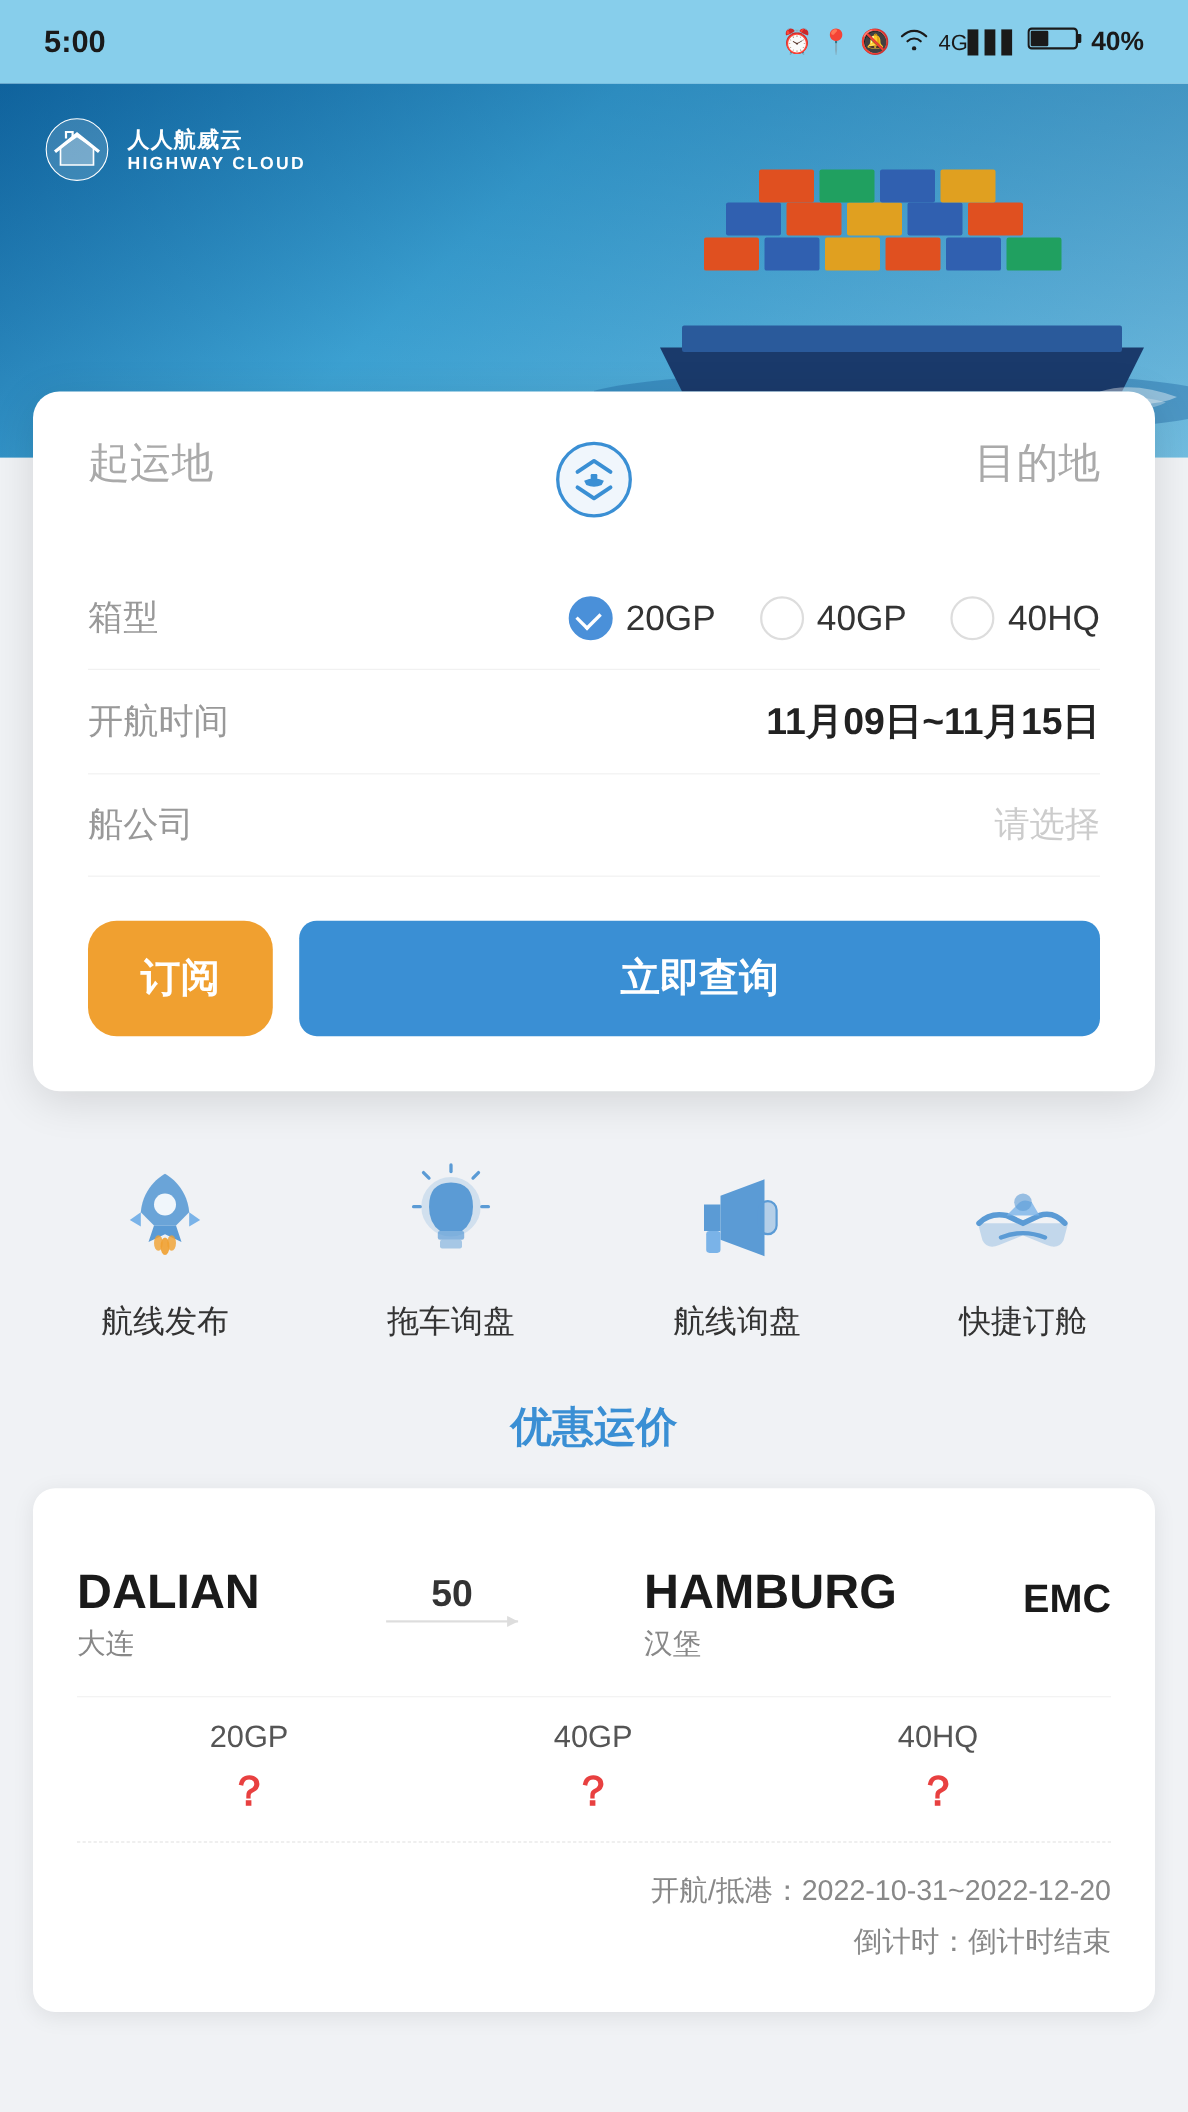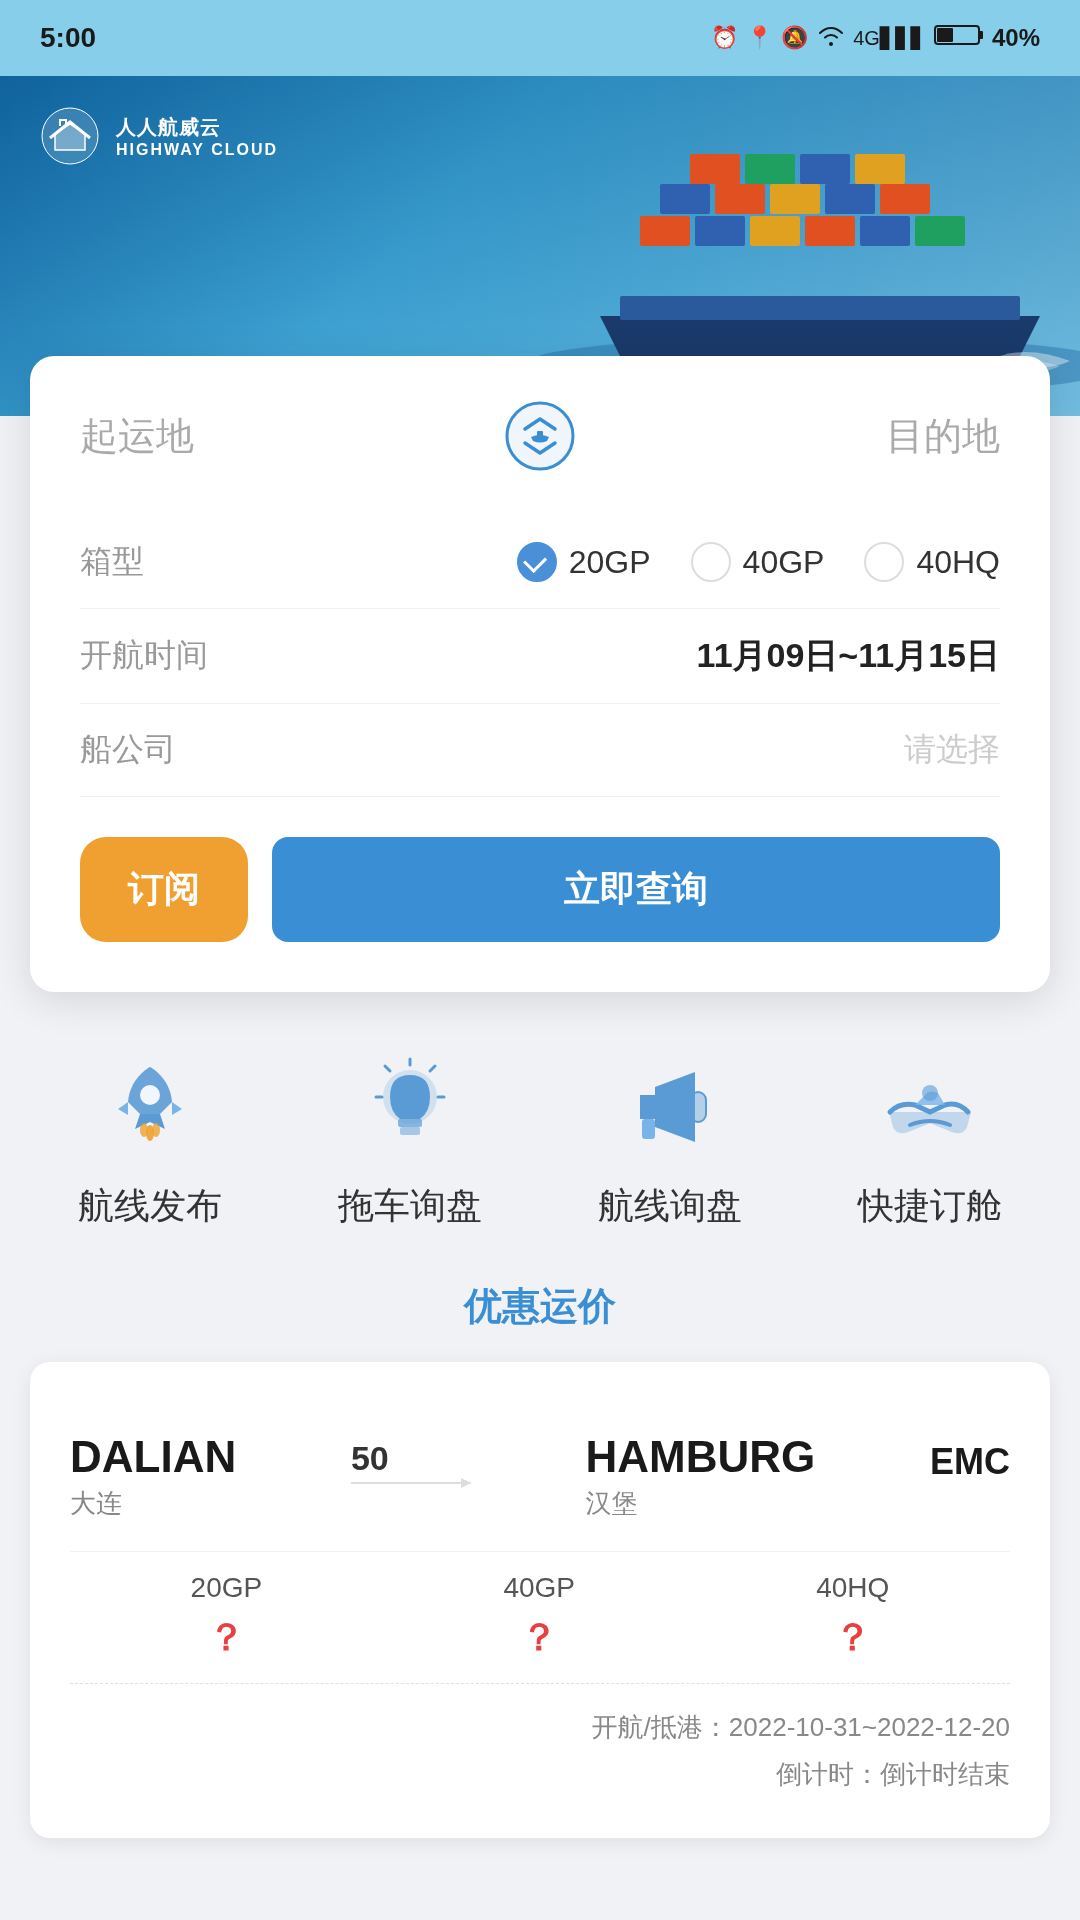--- a/index.html
+++ b/index.html
@@ -88,21 +88,20 @@
       margin: -60px 30px 0;
       padding: 40px 50px 50px;
       box-shadow: 0 8px 40px rgba(0,0,0,0.12);
       position: relative;
       z-index: 10;
     }
 
     
     .route-row {
       display: flex;
-      align-items: center;
       justify-content: space-between;
       margin-bottom: 40px;
     }
     .route-label {
       font-size: 38px;
       color: #aaa;
       font-weight: 400;
     }
     .route-swap-btn {
       width: 80px;
@@ -227,21 +226,21 @@
       cursor: pointer;
     }
     .quick-icon {
       width: 110px;
       height: 110px;
       display: flex;
       align-items: center;
       justify-content: center;
     }
     .quick-label {
-      font-size: 36px;
+      font-size: 29px;
       color: #333;
     }
 
     
     .section-title {
       text-align: center;
       font-size: 38px;
       font-weight: 700;
       color: #3a8fd4;
       padding: 10px 0 30px;
@@ -273,20 +272,21 @@
       color: #1a1a1a;
     }
     .port-name {
       font-size: 26px;
       color: #888;
       margin-top: 4px;
     }
     .route-arrow {
       display: flex;
       flex-direction: column;
+      align-items: center;
       gap: 4px;
     }
     .route-num {
       font-size: 34px;
       font-weight: 700;
       color: #333;
     }
     .arrow-line {
       width: 120px;
       height: 2px;

